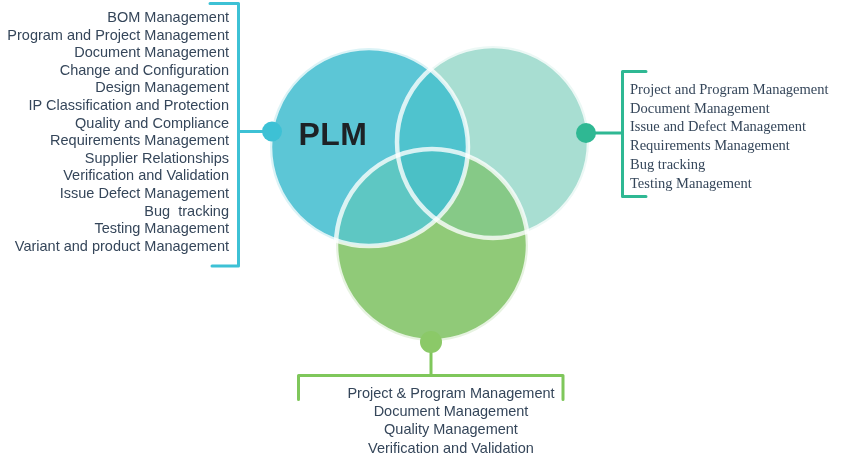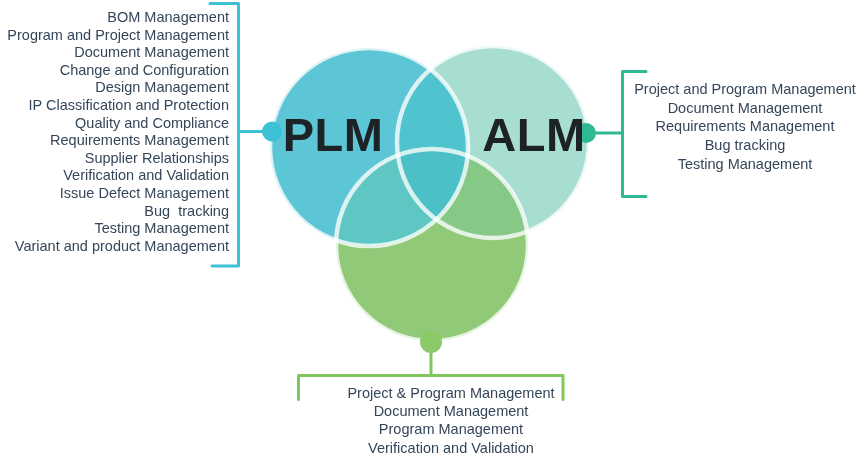--- a/index.html
+++ b/index.html
@@ -7,21 +7,21 @@
     position:relative;
     width:860px;height:474px;
     overflow:hidden;
     background:#ffffff;
     font-family:"Liberation Sans","DejaVu Sans",sans-serif;
   }
   #venn-svg{position:absolute;left:0;top:0;}
   .circle-label{
     position:absolute;
     transform:translate(-50%,-50%);
-    font-size:47px;
+    font-size:32px;
     font-weight:bold;
     letter-spacing:0.5px;
     color:#1d2226;
     white-space:nowrap;
   }
   #plm-label{left:333px;top:134px;}
   #alm-label{left:534px;top:134px;}
   #qms-label{left:432px;top:306px;}
   .feature-list{
     position:absolute;
@@ -34,22 +34,23 @@
     top:9px;
     right:631px;
     width:320px;
     text-align:right;
     line-height:17.6px;
   }
   #alm-list{
     top:80px;
     left:630px;
     width:230px;
-    text-align:center;
+    text-align:left;
     line-height:18.7px;
+    font-family:Liberation Serif, serif;
   }
   #qms-list{
     top:384px;
     left:311px;
     width:280px;
     text-align:center;
     line-height:18.2px;
   }
 </style>
 </head>
@@ -98,21 +99,20 @@
     <path d="M 646 71.5 H 622.5 V 196.5 H 646" fill="none" stroke-width="3" stroke-linejoin="round" stroke-linecap="round" stroke="#2fb893"></path>
     <path d="M 588 133 H 622.5" fill="none" stroke-width="3" stroke="#2fb893"></path>
     <circle cx="586" cy="133" r="10" fill="#2fb893"></circle>
 
     <path d="M 431 346 V 375.5" fill="none" stroke-width="3" stroke="#7fc75b"></path>
     <path d="M 298.5 399.5 V 375.5 H 563 V 399.5" fill="none" stroke-width="3" stroke-linejoin="round" stroke-linecap="round" stroke="#7fc75b"></path>
     <circle cx="431" cy="342" r="11" fill="#8bc968"></circle>
   </svg>
 
   <div class="circle-label" id="plm-label">PLM</div>
-  <div class="circle-label" id="alm-label">ALM</div>
 
   <div class="feature-list" id="plm-list">
     <span>BOM Management</span>
     <span>Program and Project Management</span>
     <span>Document Management</span>
     <span>Change and Configuration</span>
     <span>Design Management</span>
     <span>IP Classification and Protection</span>
     <span>Quality and Compliance</span>
     <span>Requirements Management</span>
@@ -120,25 +120,26 @@
     <span>Verification and Validation</span>
     <span>Issue Defect Management</span>
     <span>Bug  tracking</span>
     <span>Testing Management</span>
     <span>Variant and product Management</span>
   </div>
 
   <div class="feature-list" id="alm-list">
     <span>Project and Program Management</span>
     <span>Document Management</span>
+    <span>Issue and Defect Management</span>
     <span>Requirements Management</span>
     <span>Bug tracking</span>
     <span>Testing Management</span>
   </div>
 
   <div class="feature-list" id="qms-list">
     <span>Project &amp; Program Management</span>
     <span>Document Management</span>
-    <span>Program Management</span>
+    <span>Quality Management</span>
     <span>Verification and Validation</span>
   </div>
 
 </div>
 
 </body></html>

